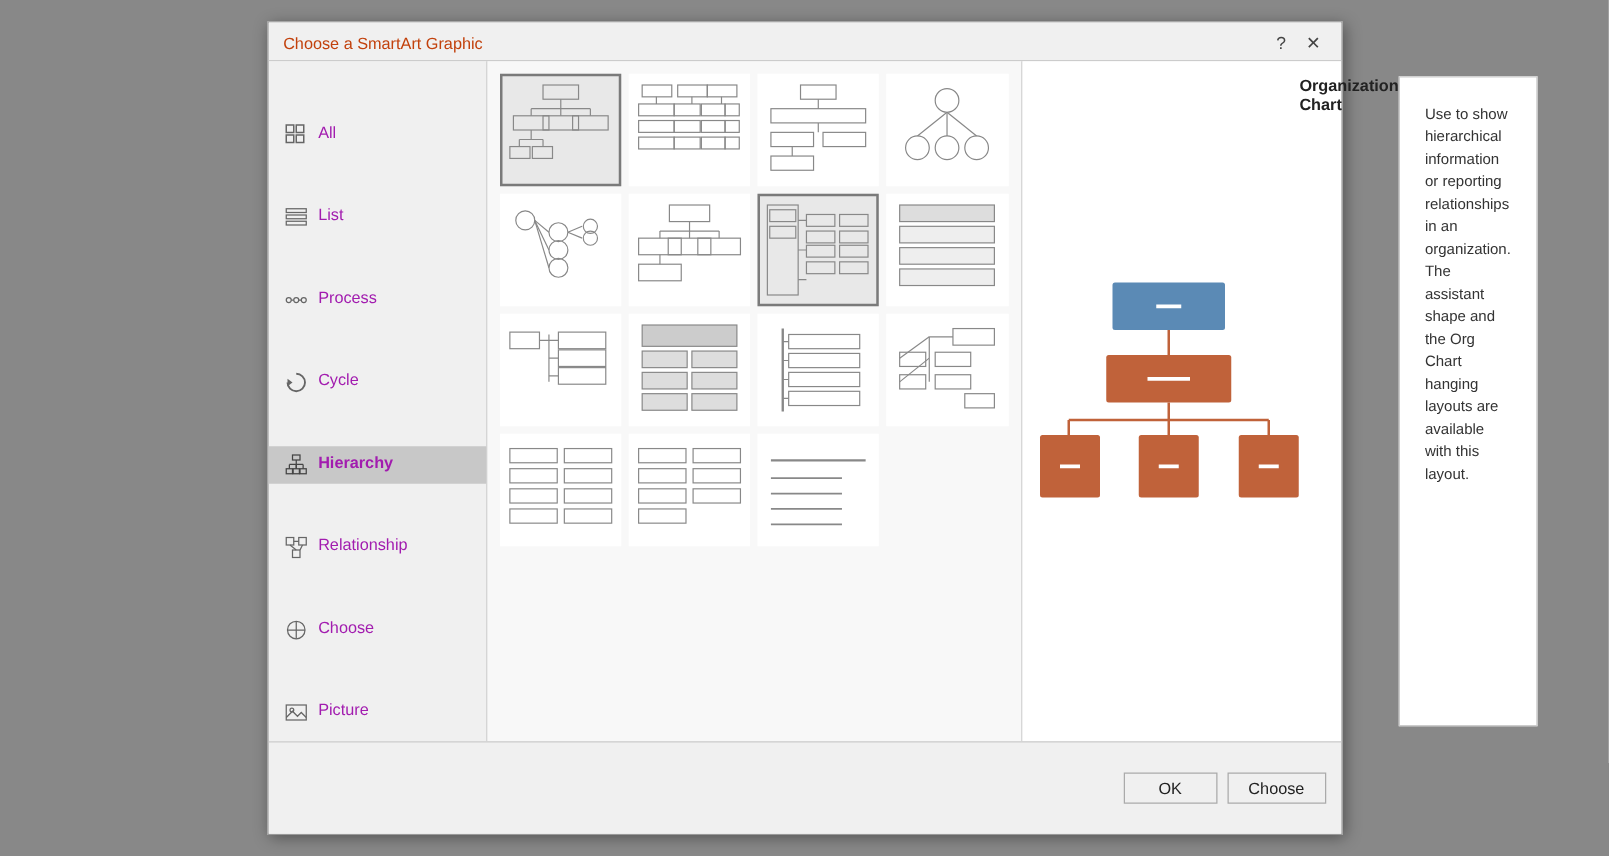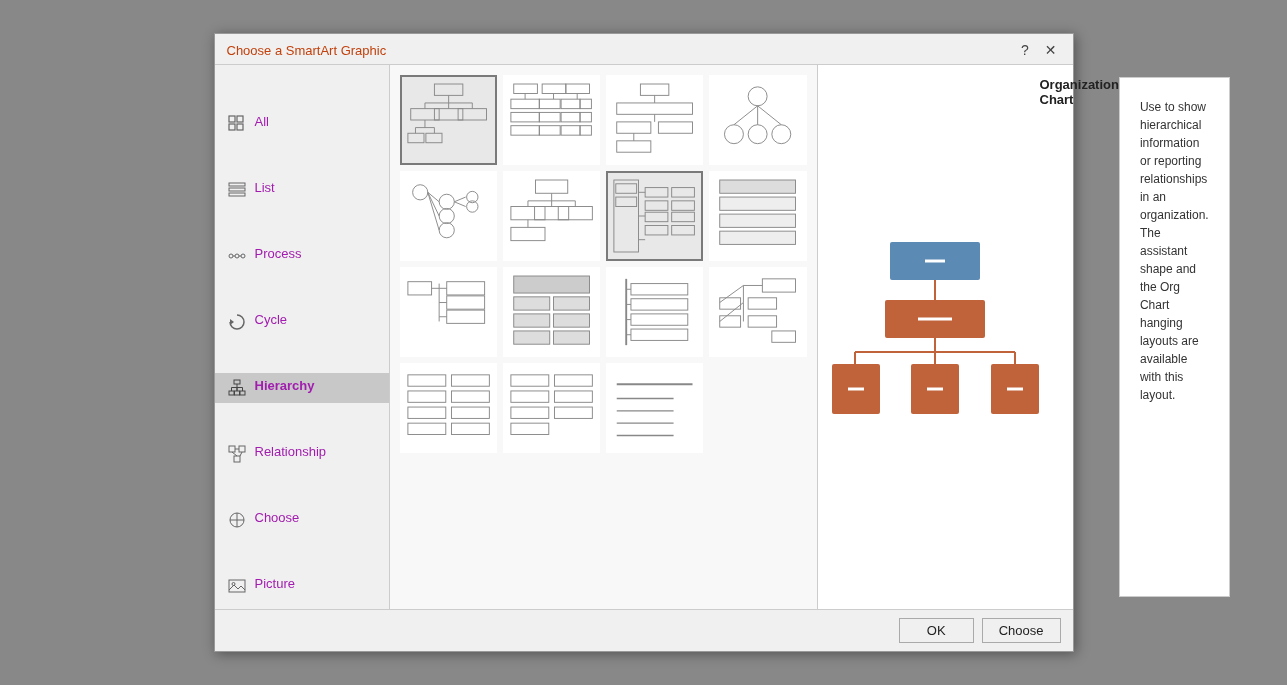--- a/index.html
+++ b/index.html
@@ -133,21 +133,21 @@
       color: #333;
       line-height: 1.5;
       border: 1px solid #ccc;
       padding: 20px;
       background: #fff;
     }
     
     .dialog-footer {
       background: #f0f0f0;
       border-top: 1px solid #ccc;
-      padding: 8px 12px;
+      padding: 24px 12px;
       display: flex;
       justify-content: flex-end;
       gap: 8px;
       align-items: flex-end;
     }
     .footer-btn {
       min-width: 75px;
       padding: 4px 16px;
       font-size: 13px;
       cursor: pointer;

